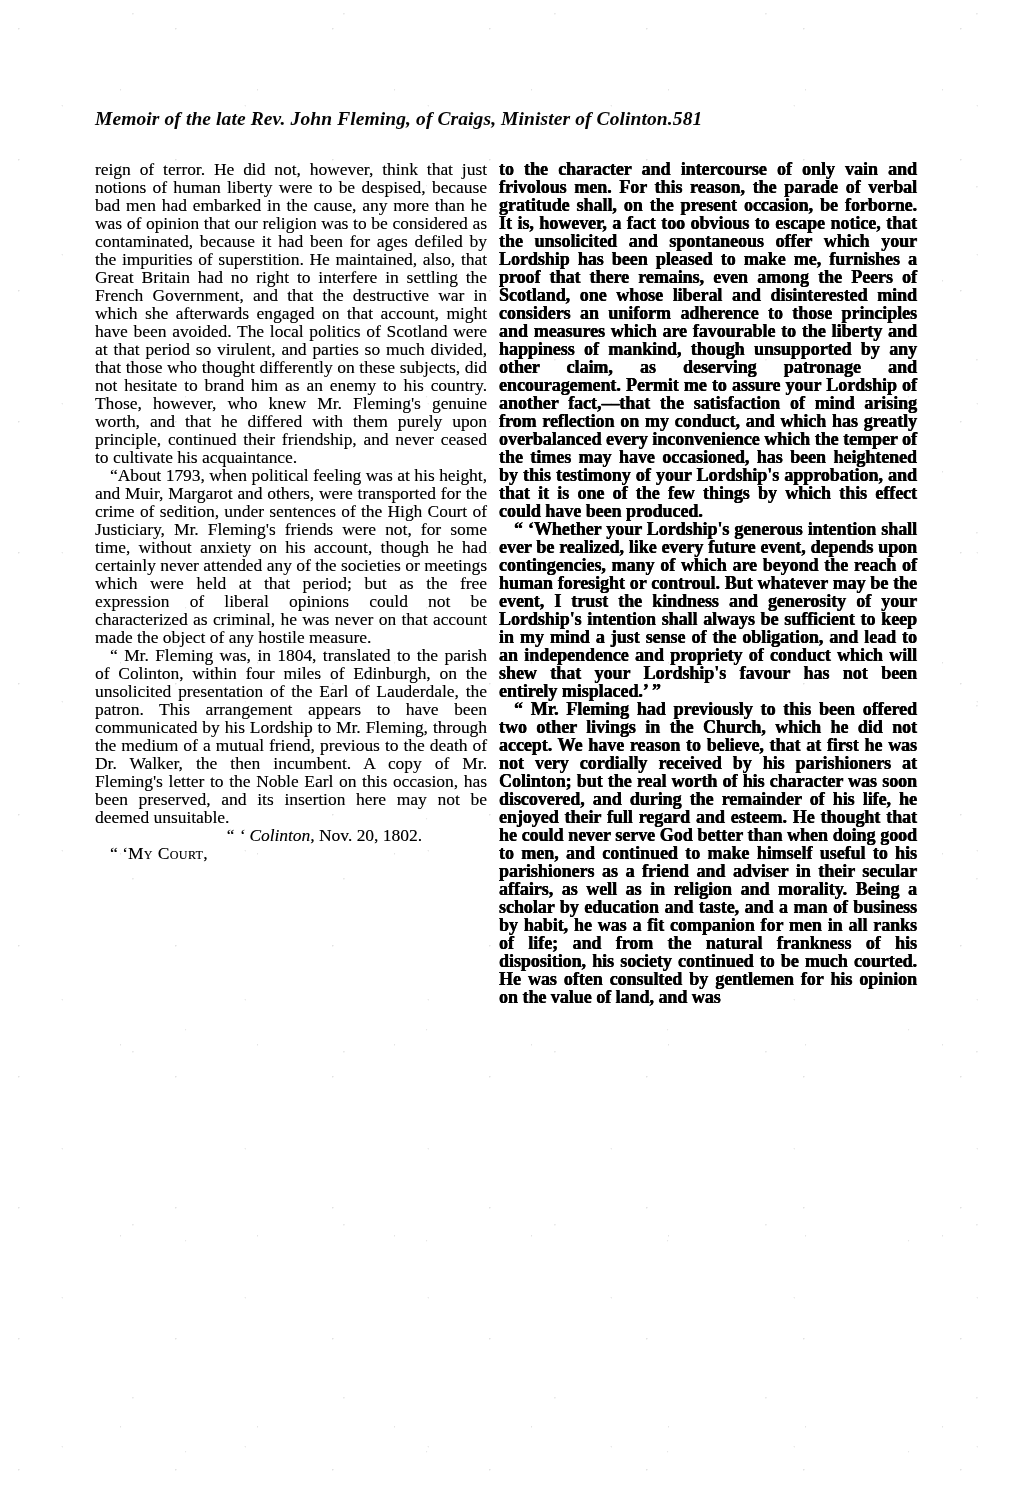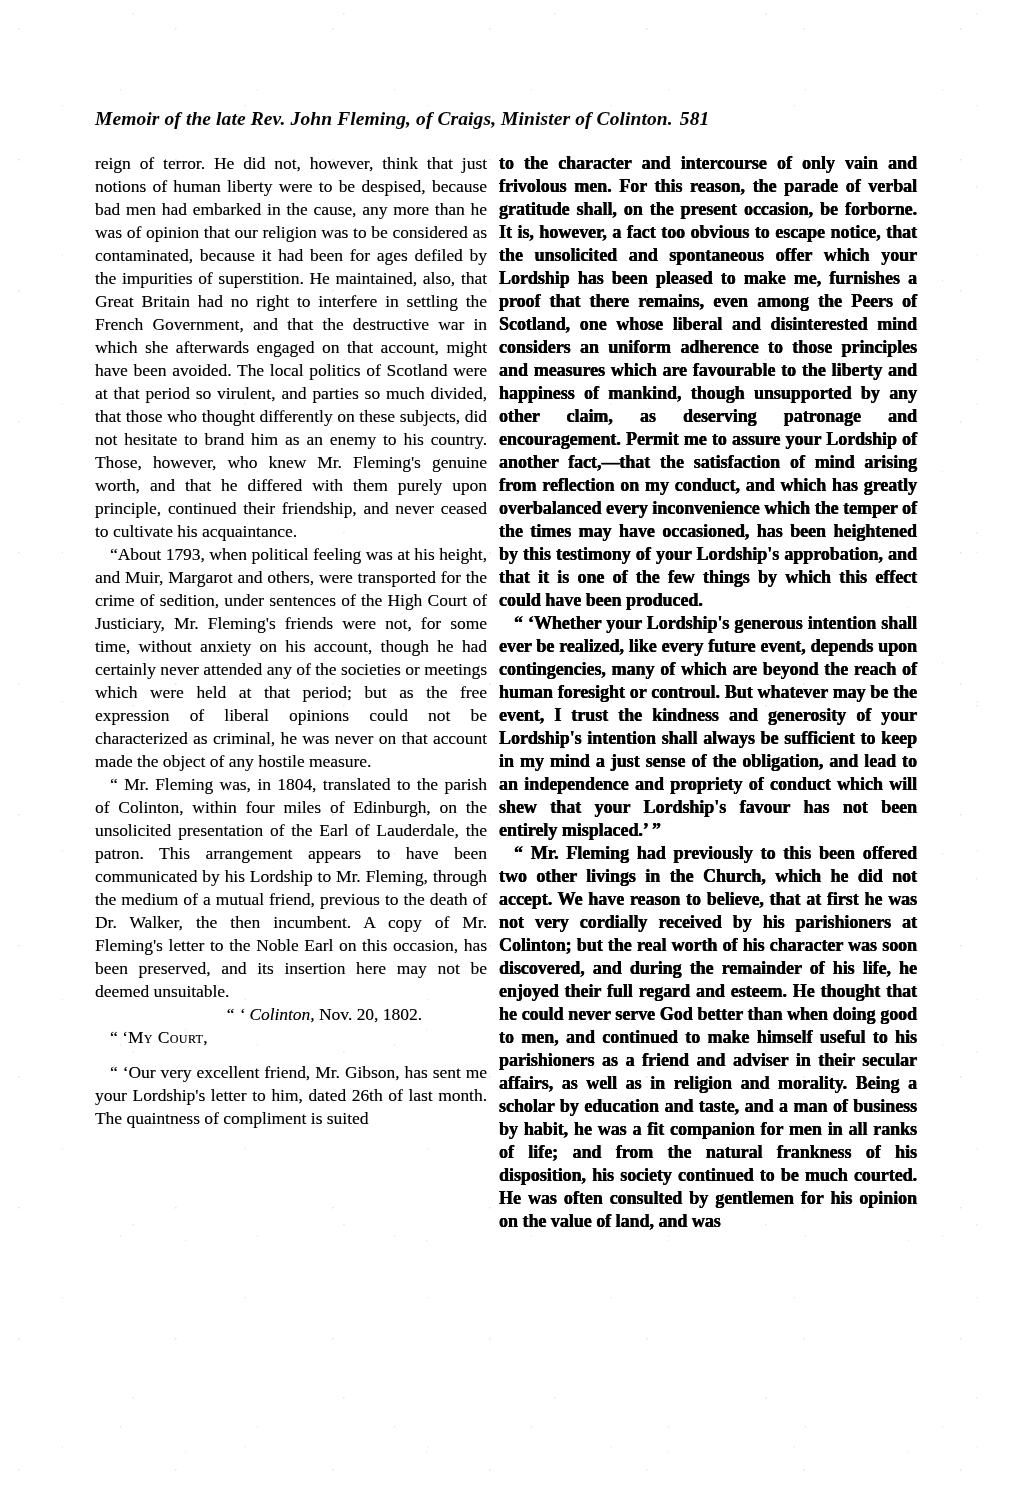--- a/index.html
+++ b/index.html
@@ -38,38 +38,37 @@
     white-space: nowrap;
     color: #050505;
   }
   .running-head .rh-title {
     display: inline;
   }
   .running-head .rh-folio {
     display: inline;
     font-style: italic;
     font-weight: bold;
-    margin-left: 7px;
   }
 
   
   .columns {
     position: absolute;
     left: 95px;
     top: 152px;
     width: 825px;
     height: 1245px;
   }
   .col {
     position: absolute;
-    top: 0;
+    top: 8px;
     width: 392px;
     height: 1245px;
     font-size: 17.4px;
-    line-height: 23px;
+    line-height: 18px;
     text-align: justify;
     text-justify: inter-word;
     -webkit-hyphens: none;
     hyphens: none;
     word-spacing: 0.1px;
   }
   .col-left  { left: 0px; }
   .col-right {
     left: 404px;
     width: 418px;
@@ -145,21 +144,20 @@
 
     <div class="col col-left">
       <p class="noindent">reign of terror.  He did not, however, think that just notions of human liberty were to be despised, because bad men had embarked in the cause, any more than he was of opinion that our religion was to be considered as contaminated, because it had been for ages defiled by the impurities of superstition.  He maintained, also, that Great Britain had no right to interfere in settling the French Government, and that the destructive war in which she afterwards engaged on that account, might have been avoided.  The local politics of Scotland were at that period so virulent, and parties so much divided, that those who thought differently on these subjects, did not hesitate to brand him as an enemy to his country.  Those, however, who knew Mr. Fleming's genuine worth, and that he differed with them purely upon principle, continued their friendship, and never ceased to cultivate his acquaintance.</p>
       <p>“About 1793, when political feeling was at his height, and Muir, Margarot and others, were transported for the crime of sedition, under sentences of the High Court of Justiciary, Mr. Fleming's friends were not, for some time, without anxiety on his account, though he had certainly never attended any of the societies or meetings which were held at that period; but as the free expression of liberal opinions could not be characterized as criminal, he was never on that account made the object of any hostile measure.</p>
       <p>“ Mr. Fleming was, in 1804, translated to the parish of Colinton, within four miles of Edinburgh, on the unsolicited presentation of the Earl of Lauderdale, the patron.  This arrangement appears to have been communicated by his Lordship to Mr. Fleming, through the medium of a mutual friend, previous to the death of Dr. Walker, the then incumbent.  A copy of Mr. Fleming's letter to the Noble Earl on this occasion, has been preserved, and its insertion here may not be deemed unsuitable.</p>
 
       <p class="dateline"><span>“ ‘</span> <span>Colinton,</span> <span class="roman">Nov. 20, 1802.</span></p>
 
       <p class="salutation"><span>“ ‘</span><span class="smallcaps">My Court,</span></p>
 
-      <p class="letter-para">“ ‘Our very excellent friend, Mr. Gibson, has sent me your Lordship's letter to him, dated 26th of last month. The quaintness of compliment is suited</p>
     </div>
 
     <div class="col col-right">
       <p class="noindent">to the character and intercourse of only vain and frivolous men.  For this reason, the parade of verbal gratitude shall, on the present occasion, be forborne.  It is, however, a fact too obvious to escape notice, that the unsolicited and spontaneous offer which your Lordship has been pleased to make me, furnishes a proof that there remains, even among the Peers of Scotland, one whose liberal and disinterested mind considers an uniform adherence to those principles and measures which are favourable to the liberty and happiness of mankind, though unsupported by any other claim, as deserving patronage and encouragement.  Permit me to assure your Lordship of another fact,—that the satisfaction of mind arising from reflection on my conduct, and which has greatly overbalanced every inconvenience which the temper of the times may have occasioned, has been heightened by this testimony of your Lordship's approbation, and that it is one of the few things by which this effect could have been produced.</p>
       <p>“ ‘Whether your Lordship's generous intention shall ever be realized, like every future event, depends upon contingencies, many of which are beyond the reach of human foresight or controul.  But whatever may be the event, I trust the kindness and generosity of your Lordship's intention shall always be sufficient to keep in my mind a just sense of the obligation, and lead to an independence and propriety of conduct which will shew that your Lordship's favour has not been entirely misplaced.’ ”</p>
       <p>“ Mr. Fleming had previously to this been offered two other livings in the Church, which he did not accept. We have reason to believe, that at first he was not very cordially received by his parishioners at Colinton; but the real worth of his character was soon discovered, and during the remainder of his life, he enjoyed their full regard and esteem.  He thought that he could never serve God better than when doing good to men, and continued to make himself useful to his parishioners as a friend and adviser in their secular affairs, as well as in religion and morality.  Being a scholar by education and taste, and a man of business by habit, he was a fit companion for men in all ranks of life; and from the natural frankness of his disposition, his society continued to be much courted.  He was often consulted by gentlemen for his opinion on the value of land, and was</p>
     </div>
 
   </div>
 

